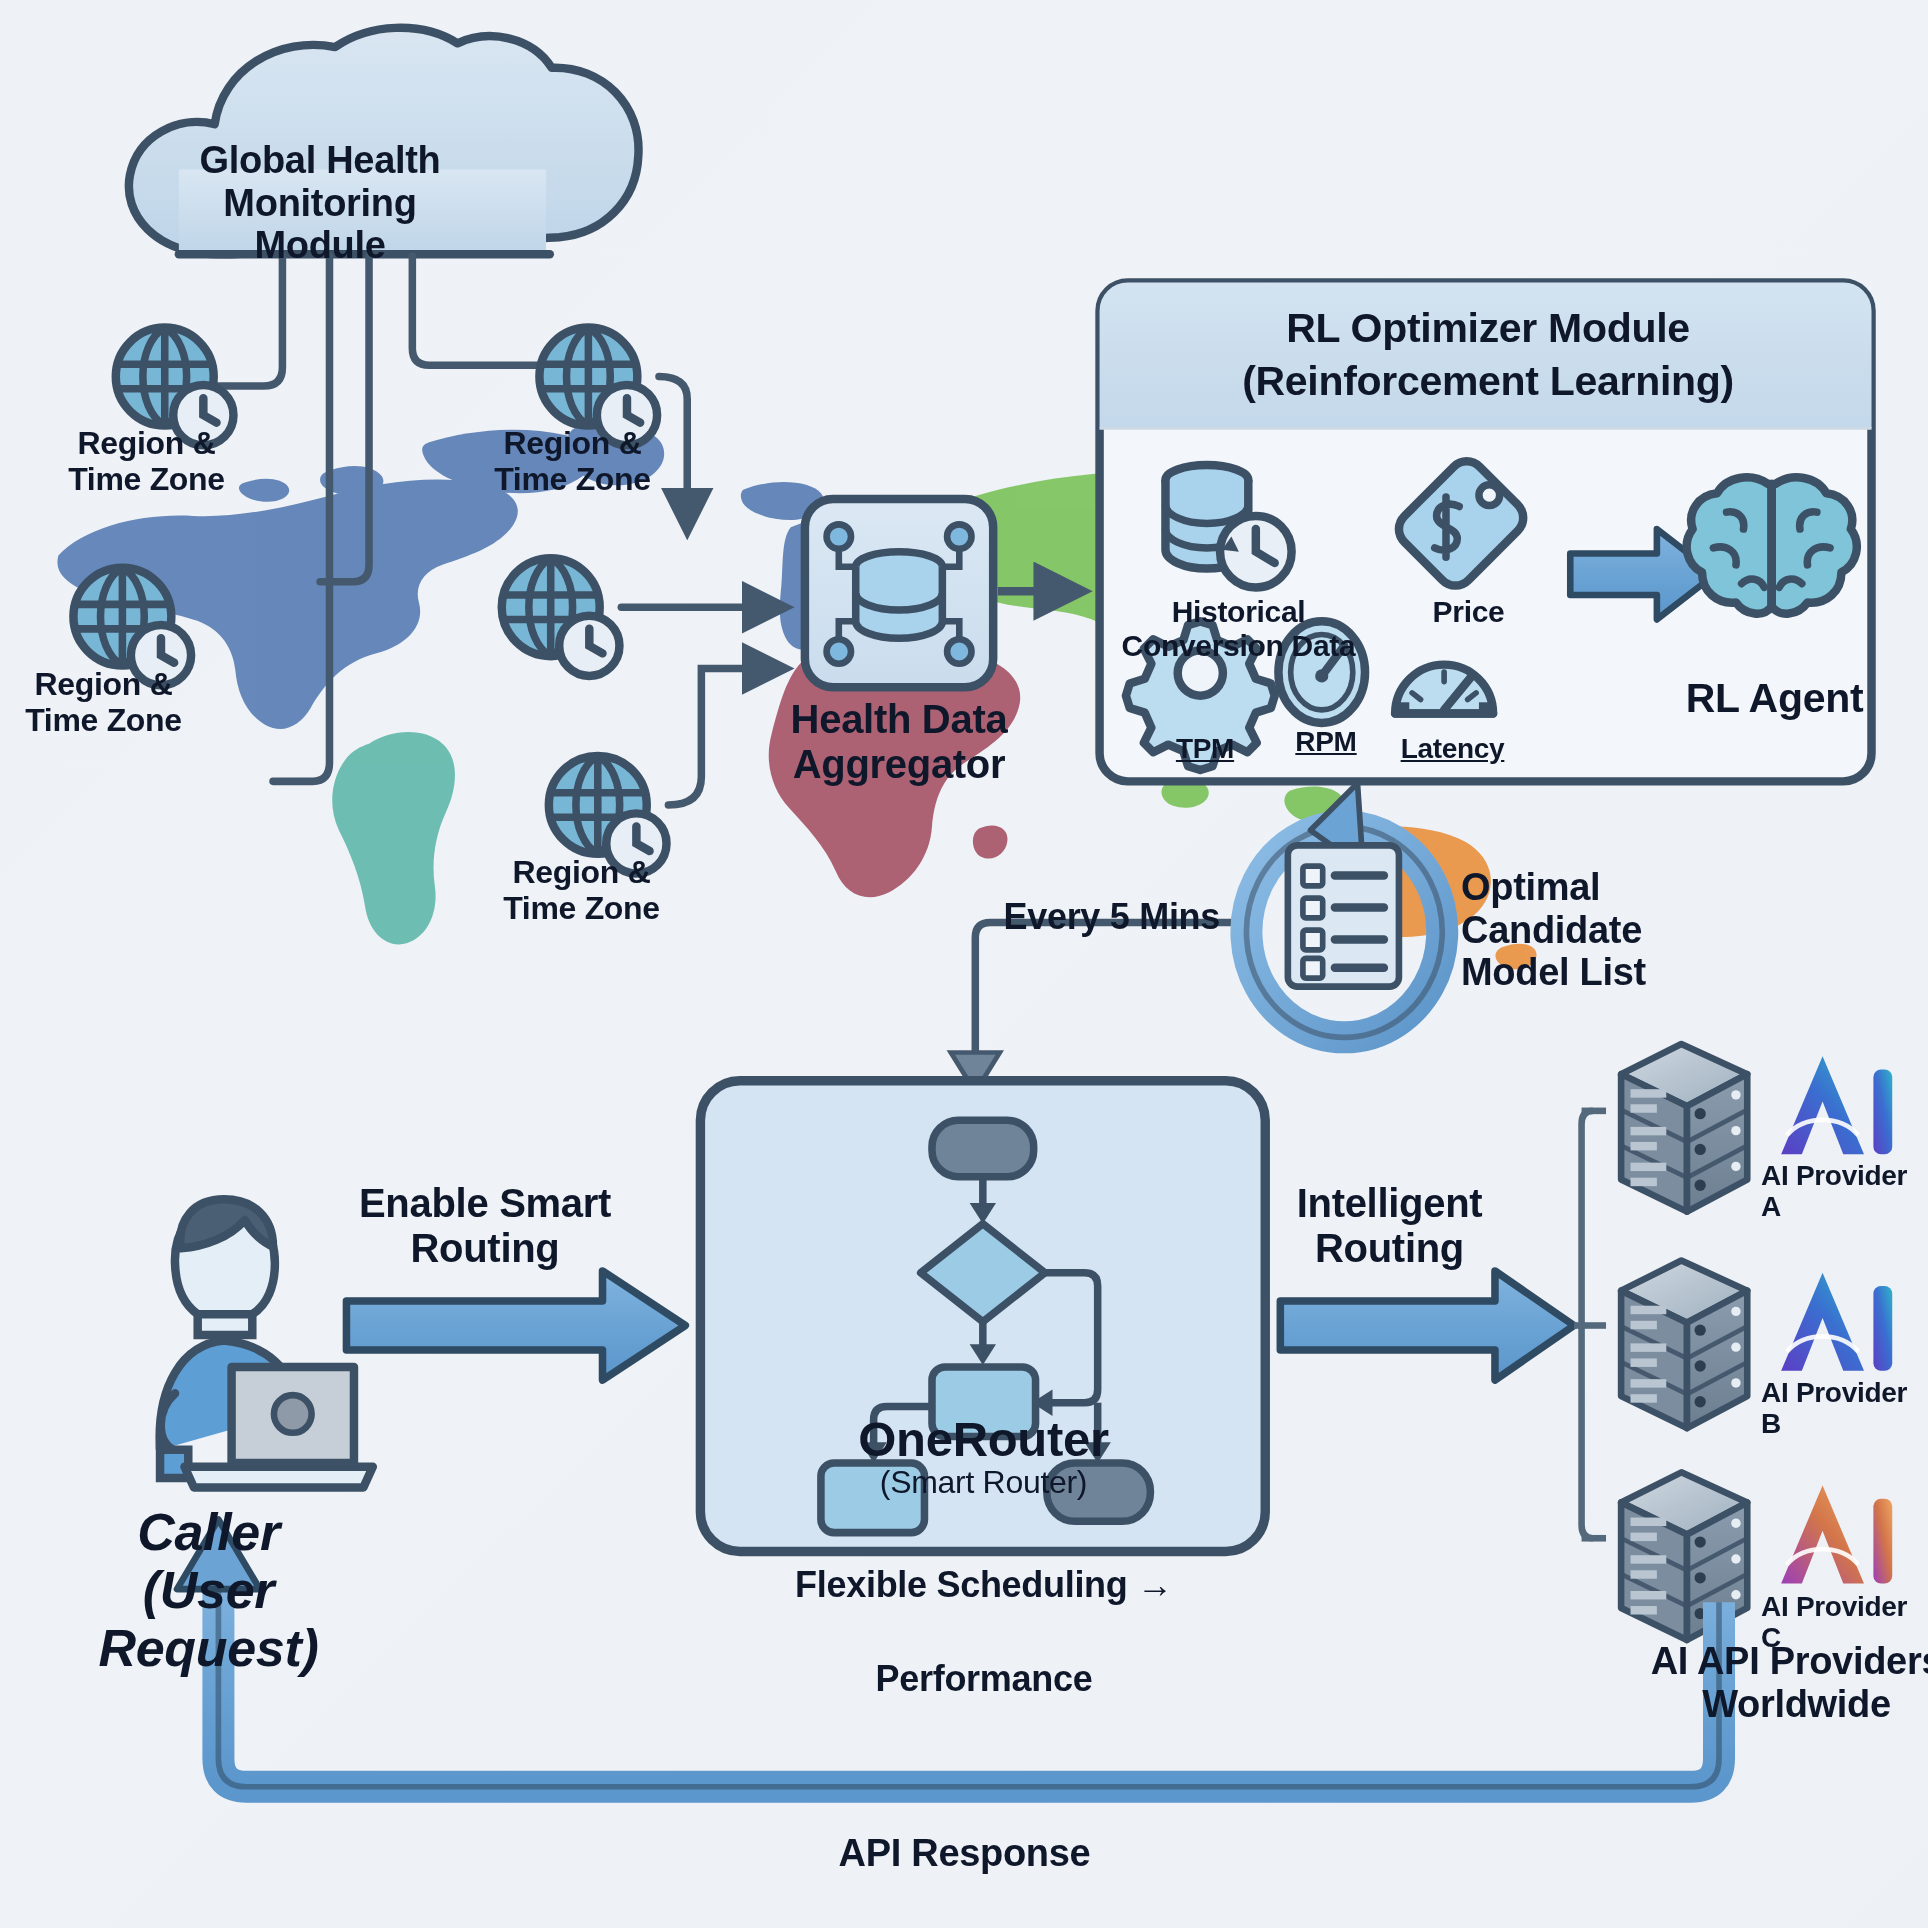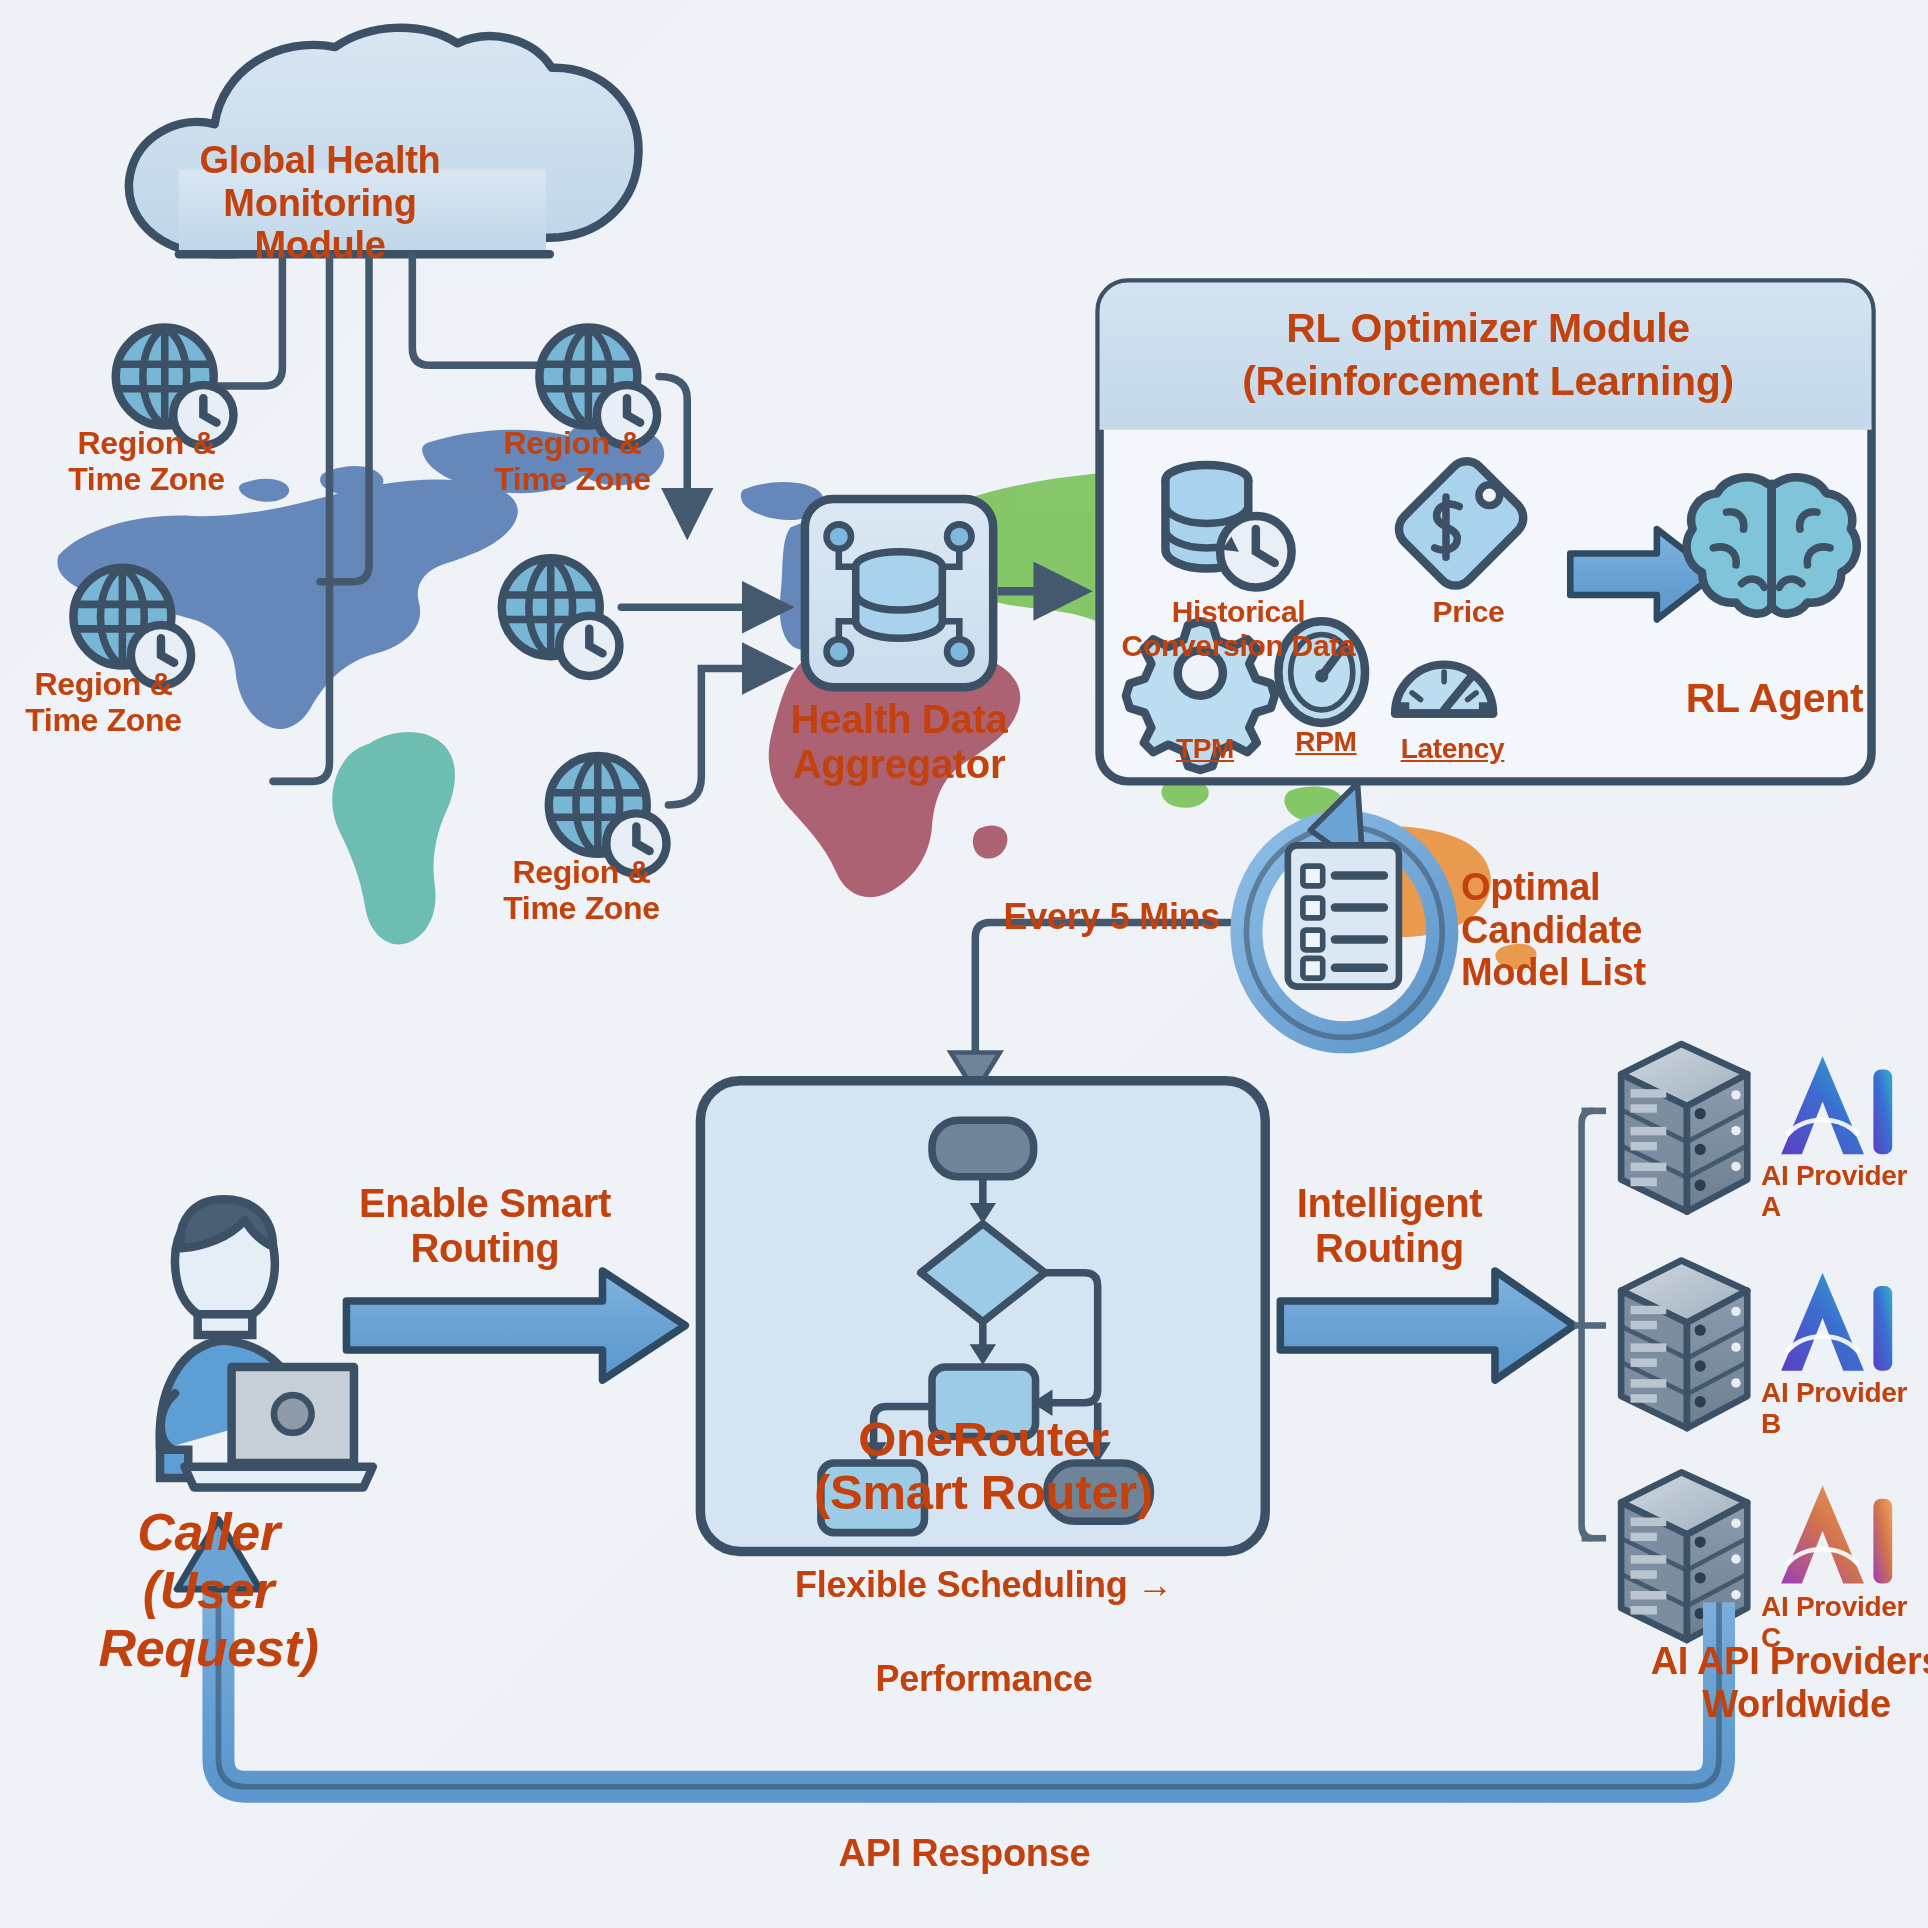--- a/index.html
+++ b/index.html
@@ -6,37 +6,37 @@
   html,body { background:#eef1f5; }
   body {
     width:1928px; height:1928px;
     font-family:"Liberation Sans", sans-serif;
     position:relative; overflow:hidden;
     background:linear-gradient(135deg,#eef1f6 0%,#eff2f6 40%,#edf0f4 100%);
   }
   #stage { position:absolute; inset:0; }
   svg.layer { position:absolute; left:0; top:0; width:1928px; height:1928px; }
   .lbl {
-    position:absolute; color:#c2410c; font-weight:bold;
+    position:absolute; color:#0f172a; font-weight:bold;
     text-align:center; line-height:1.12; white-space:pre-line;
     letter-spacing:-0.3px;
   }
   .t-cloud   { font-size:38px; }
   .t-region  { font-size:32px; }
   .t-agg     { font-size:40px; }
   .t-rl-head { font-size:41px; }
   .t-metric  { font-size:30px; }
   .t-metric-sm{ font-size:28px;text-decoration:underline; }
   .t-agent   { font-size:41px; }
   .t-every   { font-size:36px; }
   .t-optimal { font-size:38px; }
   .t-arrow   { font-size:40px; }
   .t-caller  { font-size:52px;font-style:italic; }
   .t-router  { font-size:49px; }
-  .t-routersub{ font-size:49px; font-weight:bold;}
+  .t-routersub{ font-size:32px; font-weight:normal;}
   .t-savings { font-size:36px; }
   .t-prov    { font-size:28px; font-weight:bold;}
   .t-provhead{ font-size:38px; }
   .t-apiresp { font-size:38px; }
 </style>
 </head>
 <body>
 
 <div id="stage">
 

